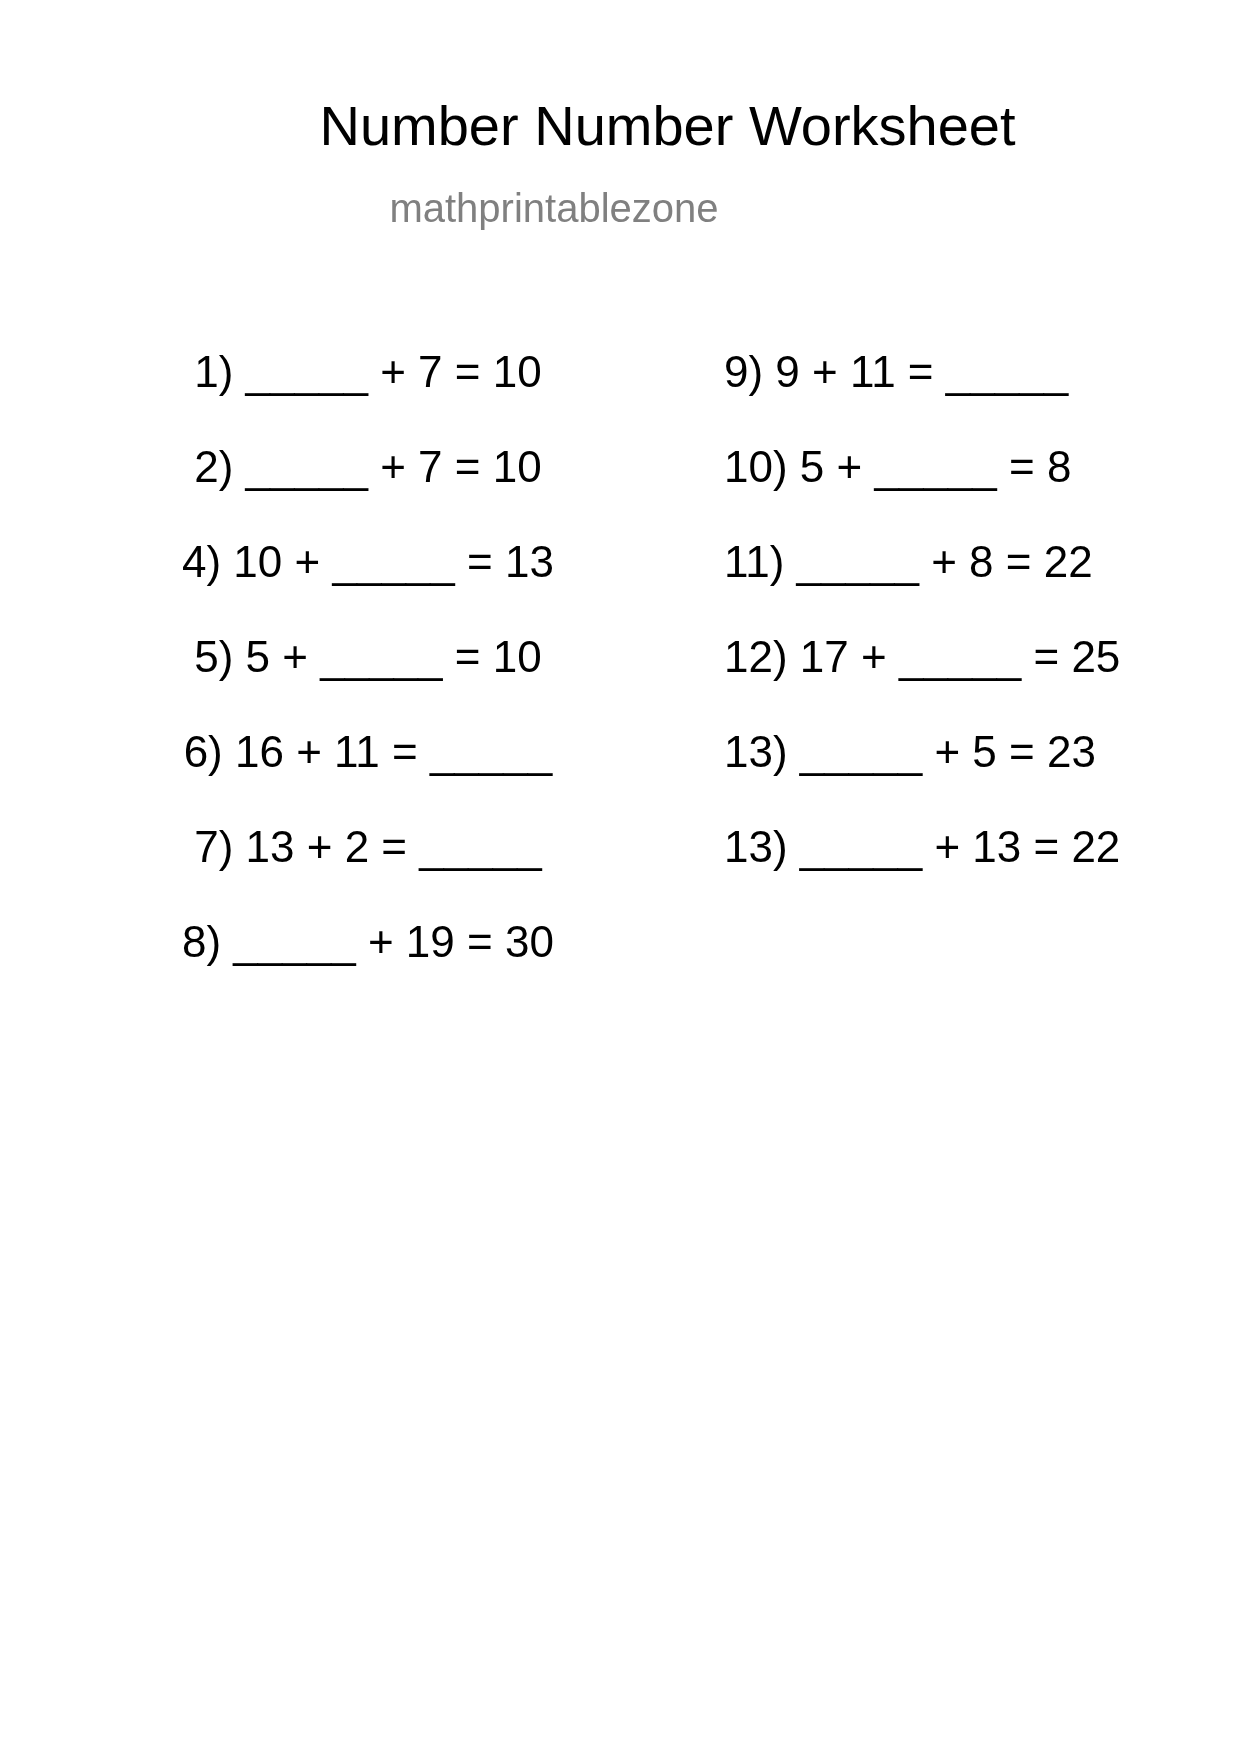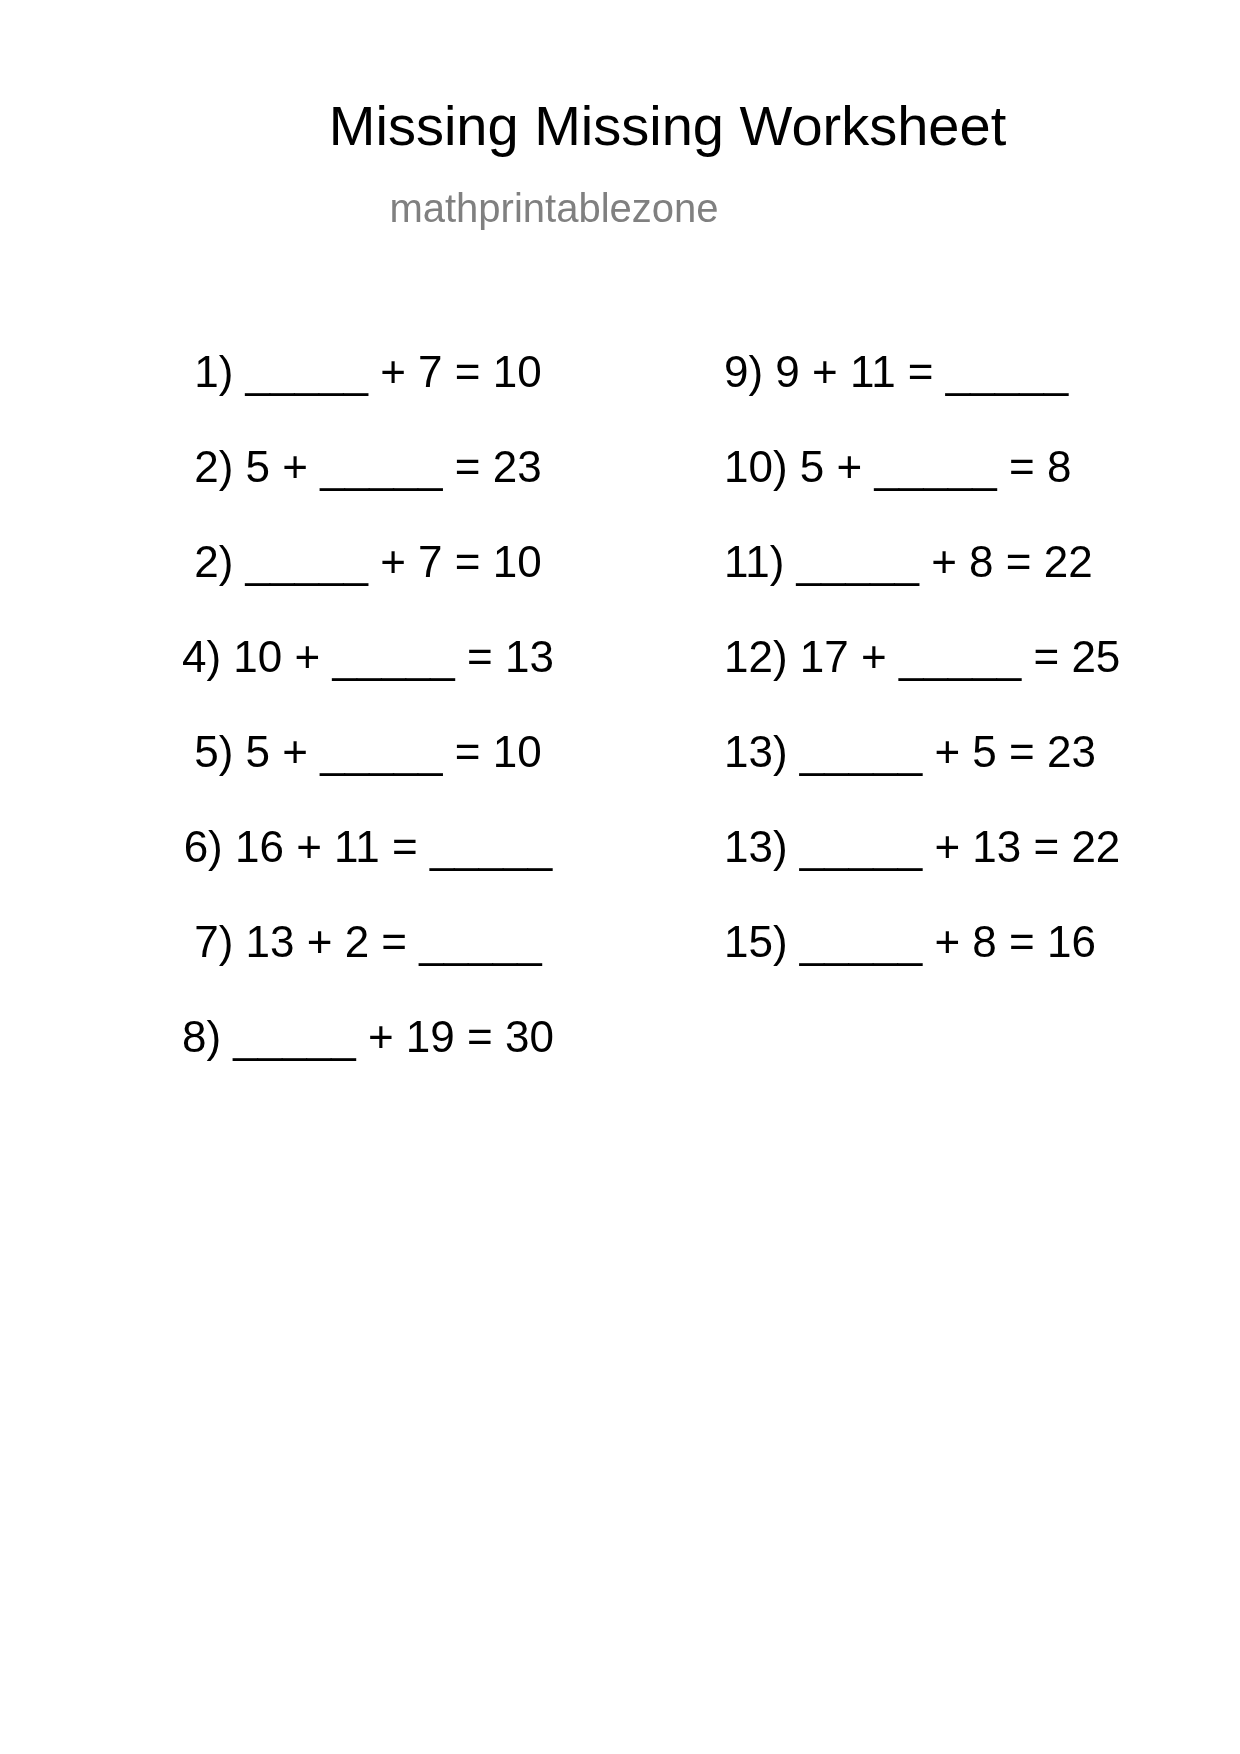--- a/index.html
+++ b/index.html
@@ -50,36 +50,34 @@
       height: 95px;
       font-size: 44px;
       line-height: 1;
       white-space: nowrap;
     }
   </style>
 </head>
 <body>
 
 <div class="page">
-  <div class="title">Missing Missing Worksheet</div>
+  <div class="title">Number Number Worksheet</div>
   <div class="subtitle">mathprintablezone</div>
 
   <div class="col left">
     <div class="problem">1) _____ + 7 = 10</div>
-    <div class="problem">2) 5 + _____ = 23</div>
     <div class="problem">2) _____ + 7 = 10</div>
     <div class="problem">4) 10 + _____ = 13</div>
     <div class="problem">5) 5 + _____ = 10</div>
     <div class="problem">6) 16 + 11 = _____</div>
     <div class="problem">7) 13 + 2 = _____</div>
     <div class="problem">8) _____ + 19 = 30</div>
   </div>
 
   <div class="col right">
     <div class="problem">9) 9 + 11 = _____</div>
     <div class="problem">10) 5 + _____ = 8</div>
     <div class="problem">11) _____ + 8 = 22</div>
     <div class="problem">12) 17 + _____ = 25</div>
     <div class="problem">13) _____ + 5 = 23</div>
     <div class="problem">13) _____ + 13 = 22</div>
-    <div class="problem">15) _____ + 8 = 16</div>
   </div>
 </div>
 
 </body></html>

